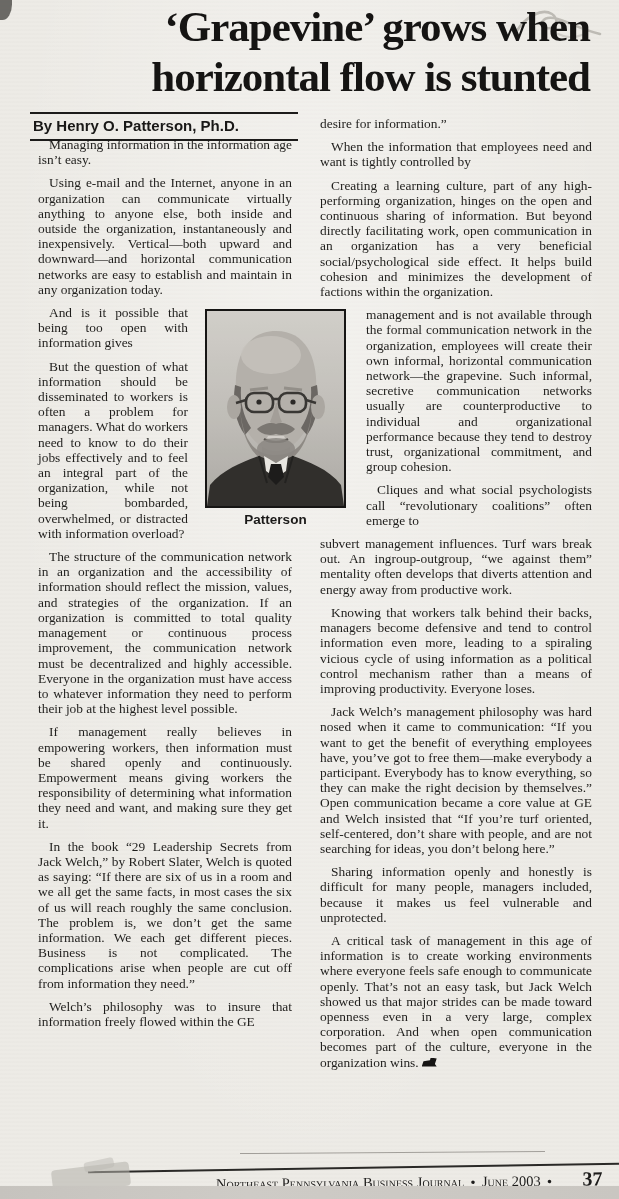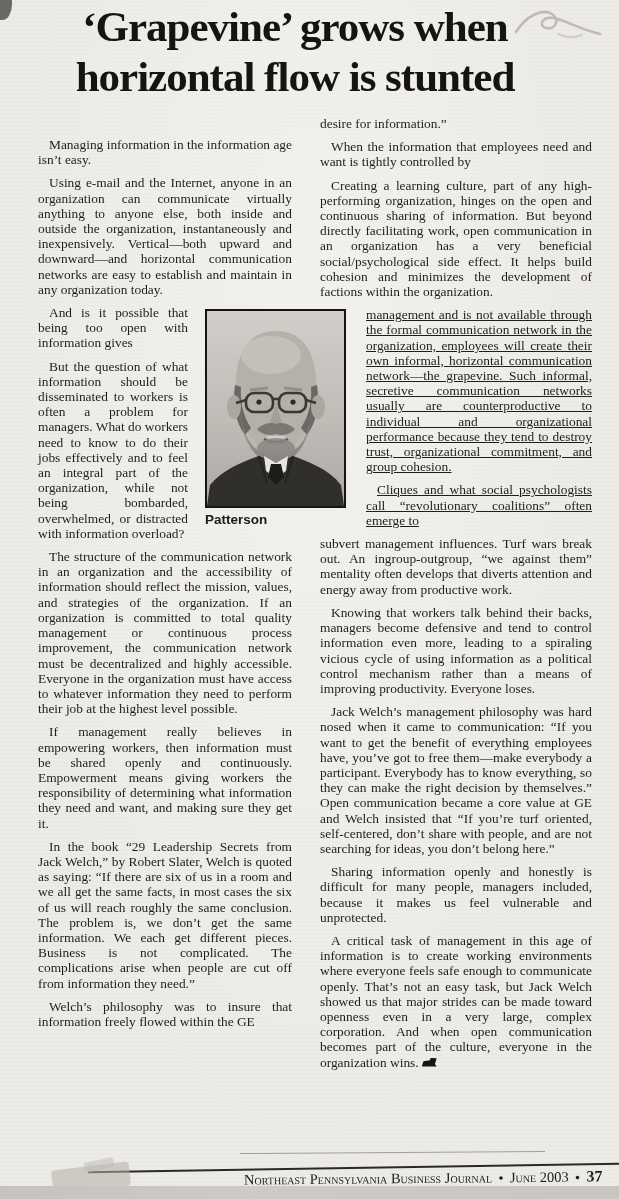--- a/index.html
+++ b/index.html
@@ -33,90 +33,91 @@
     position:absolute;left:84px;top:1160px;width:30px;height:10px;
     background:#bcb9b3;opacity:.5;border-radius:3px;transform:rotate(-12deg);
   }
   .bottom-strip{
     position:absolute;left:0;bottom:0;width:619px;height:13px;
     background:linear-gradient(90deg,#c6c3be,#cecbc6 40%,#c9c6c1);
   }
   
   .title{
     position:absolute;left:0;top:2px;width:590px;
-    text-align:center;font-weight:bold;
+    text-align:right;font-weight:bold;
     font-size:43px;line-height:50px;letter-spacing:-1px;
     color:#151413;
   }
   
   .byline{
     position:absolute;left:30px;top:112px;width:268px;
     border-top:2px solid #1c1b1a;border-bottom:2px solid #1c1b1a;
     padding:3px 0 4px 3px;box-sizing:border-box;
     font-family:"Liberation Sans", sans-serif;
     font-weight:bold;font-size:15px;line-height:18px;color:#191817;
   }
   
   .col{position:absolute;font-size:13.4px;line-height:15.2px;text-align:justify;hyphens:auto;}
   .col-left{left:30px;top:129px;width:270px;}
   .col-right{left:312px;top:108px;width:288px;}
   .col p{margin:8px;text-indent:11px;}
   .col p.cont{text-indent:0;}
   .narrow{margin-right:104px;}
-  .indent{margin-left:46px;text-decoration:underline;}
+  .indent{margin-left:46px;}
   .end-mark{
     display:inline-block;width:15px;height:9px;background:#161514;
     clip-path:polygon(0 100%, 12% 40%, 55% 30%, 60% 0, 100% 10%, 88% 70%, 100% 100%);
     margin-left:3px;vertical-align:baseline;
   }
   
   .photo{
     position:absolute;left:205px;top:309px;width:141px;height:199px;
     border:2px solid #161514;box-sizing:border-box;background:#c9c6c1;
   }
   .photo svg{display:block;}
   .caption{
     position:absolute;left:205px;top:512px;width:141px;
-    text-align:left;font-family:"Liberation Sans", sans-serif;
+    text-align:center;font-family:"Liberation Sans", sans-serif;
     font-weight:bold;font-size:13.5px;color:#1b1a19;
   }
   
   .rule-faint{
     position:absolute;left:240px;top:1152px;width:305px;
     border-top:1.5px solid #6f6c68;opacity:.6;transform:rotate(-0.4deg);
   }
   .footer-rule{
     position:absolute;left:88px;top:1167px;width:531px;
     border-top:2px solid #2a2927;transform:rotate(-0.9deg);
   }
   .footer{
     position:absolute;right:17px;top:1169px;white-space:nowrap;
     font-variant:small-caps;font-size:14.5px;color:#1d1c1b;
     transform:rotate(-0.5deg);
   }
   .footer .sep{font-variant:normal;font-weight:bold;margin:0 3px;font-size:13px;}
-  .footer .pn{font-weight:bold;font-size:16px;font-variant:normal;}
+  .footer .pn{font-weight:bold;font-size:20px;font-variant:normal;margin-left:24px;}
 </style>
 </head>
 <body>
 
 <div class="page">
 
   <div class="corner-mark"></div>
 
   <svg class="pencil-mark" viewBox="0 0 90 44">
     <path d="M4 28 C 14 12, 30 4, 40 10 C 48 15, 44 26, 34 24 C 26 22, 30 12, 42 14 C 56 17, 64 24, 88 30" fill="none" stroke="#aeaba4" stroke-width="2.6" stroke-linecap="round" opacity="0.75"></path>
     <path d="M46 30 C 54 34, 62 34, 70 31" fill="none" stroke="#b8b5ae" stroke-width="2" stroke-linecap="round" opacity="0.55"></path>
   </svg>
 
   <div class="title">
     <div>‘Grapevine’ grows when</div>
     <div>horizontal flow is stunted</div>
   </div>
 
+  <div class="byline">By Henry O. Patterson, Ph.D.</div>
 
   <div class="col col-left">
     <p>Managing information in the information age isn’t easy.</p>
     <p>Using e-mail and the Internet, anyone in an organization can communicate virtually anything to anyone else, both inside and outside the organization, instantaneously and inexpensively. Vertical—both upward and downward—and horizontal communication networks are easy to establish and maintain in any organization today.</p>
     <div class="narrow">
       <p>And is it possible that being too open with information gives</p>
       <p>But the question of what information should be disseminated to workers is often a problem for managers. What do workers need to know to do their jobs effectively and to feel an integral part of the organization, while not being bombarded, overwhelmed, or distracted with information overload?</p>
     </div>
     <p>The structure of the communication network in an organization and the accessibility of information should reflect the mission, values, and strategies of the organization. If an organization is committed to total quality management or continuous process improvement, the communication network must be decentralized and highly accessible. Everyone in the organization must have access to whatever information they need to perform their job at the highest level possible.</p>
     <p>If management really believes in empowering workers, then information must be shared openly and continuously. Empowerment means giving workers the responsibility of determining what information they need and want, and making sure they get it.</p>

